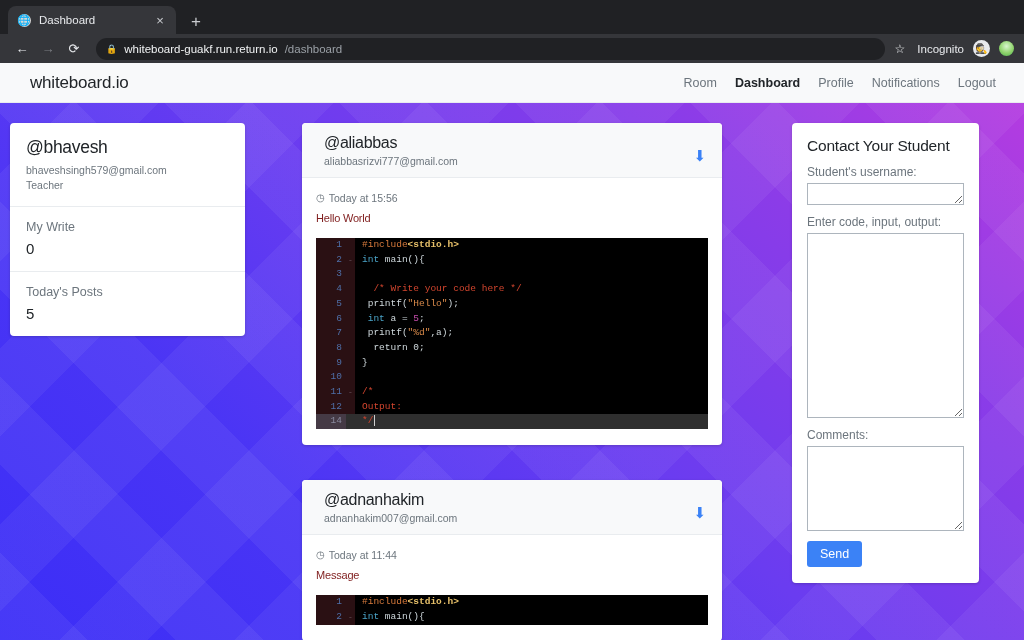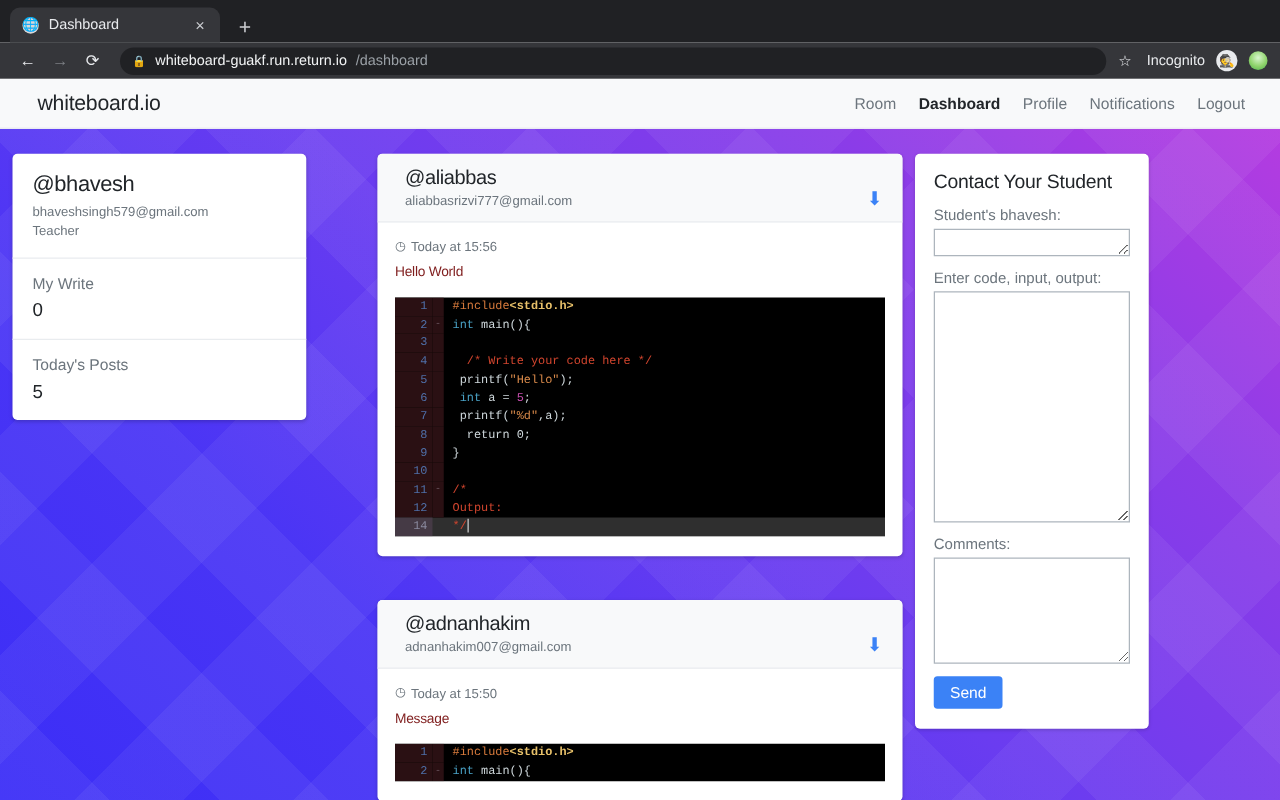--- a/index.html
+++ b/index.html
@@ -121,21 +121,21 @@
   .stat { padding: 13px 16px 14px 16px; border-top: 1px solid #e9ecef; }
   .stat-label { font-size: 12.5px; color: #6c757d; }
   .stat-value { font-size: 15px; color: #212529; margin-top: 6px; }
 
   
   .col-mid { position: absolute; left: 302px; top: 20px; width: 420px; }
   .post { margin-bottom: 35px; overflow: hidden; }
   .post-head {
     background: #f8f9fa; border-bottom: 1px solid #e9ecef;
     padding: 11px 16px 10px 22px;
-    display: flex; align-items: flex-end;
+    display: flex; align-items: center;
   }
   .post-head-text { flex: 1; }
   .post-user { font-size: 16px; color: #212529; letter-spacing: -0.3px; }
   .post-email { font-size: 10.5px; color: #6c757d; margin-top: 3px; }
   .dl-icon { color: #3b82f6; font-size: 15px; line-height: 1; margin-top: 9px; }
   .post-body { padding: 14px 14px 16px 14px; }
   .post-time {
     font-size: 10.5px; color: #6c757d;
     display: flex; align-items: center; gap: 4px;
   }
@@ -161,21 +161,21 @@
   .c-inc { color: #e8c16a; font-weight: bold; }
   .c-kw { color: #4aa3c7; }
   .c-fn { color: #cfd8dc; }
   .c-str { color: #d98a4a; }
   .c-num { color: #c94fb0; }
   .c-cmt { color: #d2452e; }
   .c-plain { color: #cfd8dc; }
   .caret { border-left: 1px solid #cfcfcf; margin-left: 1px; }
 
   
-  .col-right { position: absolute; left: 732px; top: 20px; width: 187px; }
+  .col-right { position: absolute; left: 792px; top: 20px; width: 187px; }
   .contact { padding: 14px 15px 16px 15px; }
   .contact-title { font-size: 15.5px; color: #212529; letter-spacing: -0.2px; }
   .field-label { font-size: 12px; color: #6c757d; margin-top: 10px; margin-bottom: 4px; }
   .ta {
     width: 100%; border: 1px solid #adb5bd; background: #fff;
     font-family: "Liberation Sans", sans-serif; font-size: 12px; color: #212529;
     padding: 3px 5px; display: block; border-radius: 0;
     resize: both;
   }
   .ta-username { height: 22px; }
@@ -339,21 +339,21 @@
               <div class="post-head">
                 <div class="post-head-text">
                   <div class="post-user">@adnanhakim</div>
                   <div class="post-email">adnanhakim007@gmail.com</div>
                 </div>
                 <div class="dl-icon">⬇</div>
               </div>
               <div class="post-body">
                 <div class="post-time">
                   <span class="clock-glyph">◷</span>
-                  <span>Today at 15:50</span>
+                  <span>Today at 11:44</span>
                 </div>
                 <div class="post-title">Message</div>
                 <div class="code">
                   <div class="code-line">
                     <span class="ln">1</span>
                     <span class="fold"></span>
                     <span class="src"><span class="c-pre">#include</span><span class="c-inc">&lt;stdio.h&gt;</span></span>
                   </div>
                   <div class="code-line">
                     <span class="ln">2</span>
@@ -362,21 +362,21 @@
                   </div>
                 </div>
               </div>
             </div>
           </div>
 
         <div class="col-right">
           <div class="card contact">
             <div class="contact-title">Contact Your Student</div>
 
-            <div class="field-label">Student's bhavesh:</div>
+            <div class="field-label">Student's username:</div>
             <textarea class="ta ta-username" value="" style=""></textarea>
 
             <div class="field-label">Enter code, input, output:</div>
             <textarea class="ta ta-code" value="" style=""></textarea>
 
             <div class="field-label">Comments:</div>
             <textarea class="ta ta-comments" value="" style=""></textarea>
 
             <button class="send">Send</button>
           </div>

